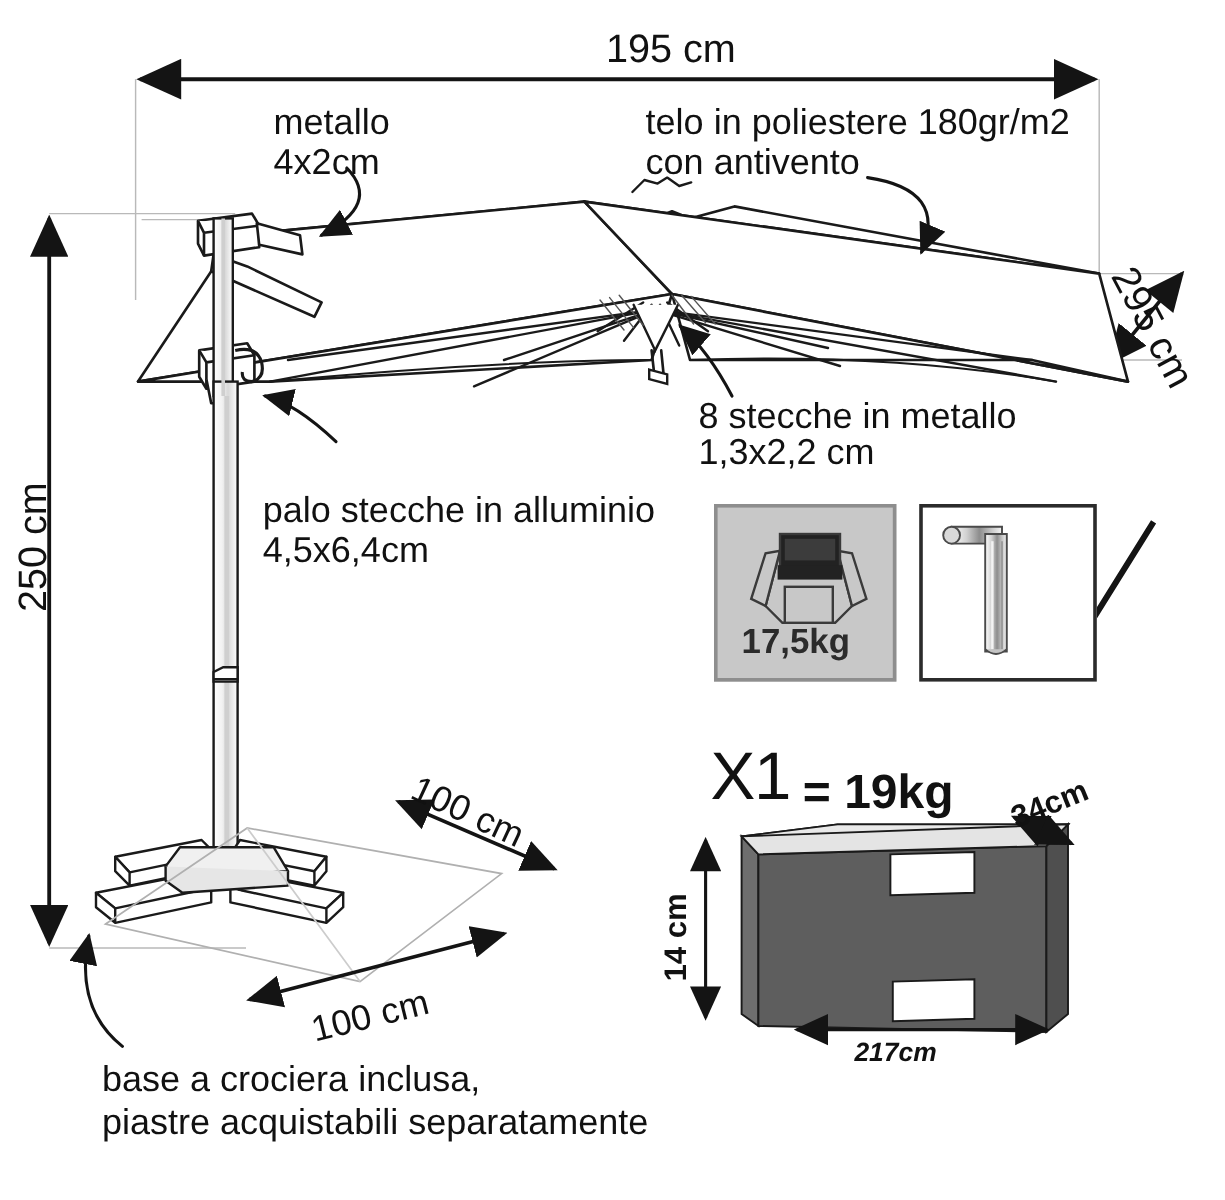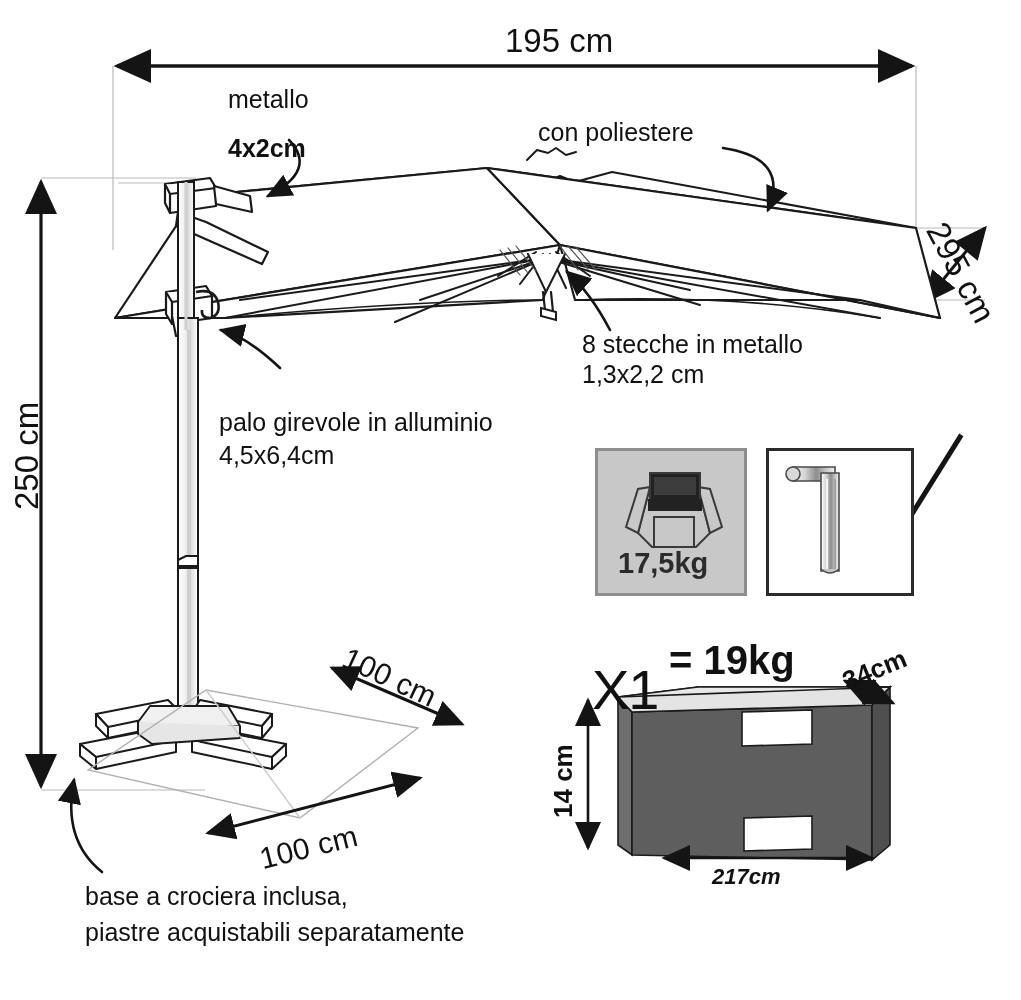--- a/index.html
+++ b/index.html
@@ -28,30 +28,29 @@
   }
   .lbl {
     position: absolute;
     white-space: pre;
     line-height: 1.18;
     color: #111111;
     font-family: "Liberation Sans", sans-serif;
   }
   .dim-major { font-size: 30px; font-weight: 400; letter-spacing: 0.2px; }
   .dim-big   { font-size: 33px; font-weight: 400; }
-  .note      { font-size: 25px; font-weight: 400; }
+  .note      { font-size: 30px; font-weight: 400; }
   .small-dim { font-size: 26px; font-weight: 700; }
   .kg-lbl    { font-size: 29px; font-weight: 700; color: #2b2b2b; }
-  .x1        { font-size: 56px; font-weight: 400; letter-spacing: -1px; margin-top: 43px; }
+  .x1        { font-size: 56px; font-weight: 400; letter-spacing: -1px; }
   .eqkg      { font-size: 40px; font-weight: 700; }
   .rot-90    { transform: rotate(-90deg); transform-origin: left top; }
   .box-panel {
     position: absolute;
     box-sizing: border-box;
-    margin-top: 28px;
   }
   .panel-grey {
     background: #c8c8c8;
     border: 3px solid #8e8e8e;
   }
   .panel-white {
     background: #ffffff;
     border: 3px solid #2b2b2b;
   }
 </style>
@@ -298,28 +297,29 @@
     </svg>
   </div>
 
   <div class="lbl dim-big" style="left:505px; top:22px;">195 cm</div>
 
   <div class="lbl dim-big rot-90" style="left:8px; top:510px;">250 cm</div>
 
   <div class="lbl dim-big" style="left:952px; top:216px; transform:rotate(62deg); transform-origin:left top;">295 cm</div>
 
   <div class="lbl note" style="left:228px; top:85px;">metallo</div>
-  <div class="lbl note" style="left:228px; top:134px;font-weight:bold;">4x2cm</div>
-
-  <div class="lbl note" style="left:538px; top:118px;">con poliestere</div>
+  <div class="lbl note" style="left:228px; top:118px;">4x2cm</div>
+
+  <div class="lbl note" style="left:538px; top:85px;">telo in poliestere 180gr/m2</div>
+  <div class="lbl note" style="left:538px; top:118px;">con antivento</div>
 
   <div class="lbl note" style="left:582px; top:330px;text-align:right;">8 stecche in metallo</div>
   <div class="lbl note" style="left:582px; top:360px;">1,3x2,2 cm</div>
 
-  <div class="lbl note" style="left:219px; top:408px;">palo girevole in alluminio</div>
+  <div class="lbl note" style="left:219px; top:408px;">palo stecche in alluminio</div>
   <div class="lbl note" style="left:219px; top:441px;">4,5x6,4cm</div>
 
   <div class="lbl note" style="left:85px; top:918px;">piastre acquistabili separatamente</div>
   <div class="lbl note" style="left:85px; top:882px;">base a crociera inclusa,</div>
 
   <div class="lbl dim-major" style="left:352px; top:640px; transform:rotate(25deg); transform-origin:left top;">100 cm</div>
 
   <div class="lbl dim-major" style="left:256px; top:842px; transform:rotate(-14deg); transform-origin:left top;">100 cm</div>
 
   <div class="lbl x1" style="left:592px; top:614px;">X1</div>

